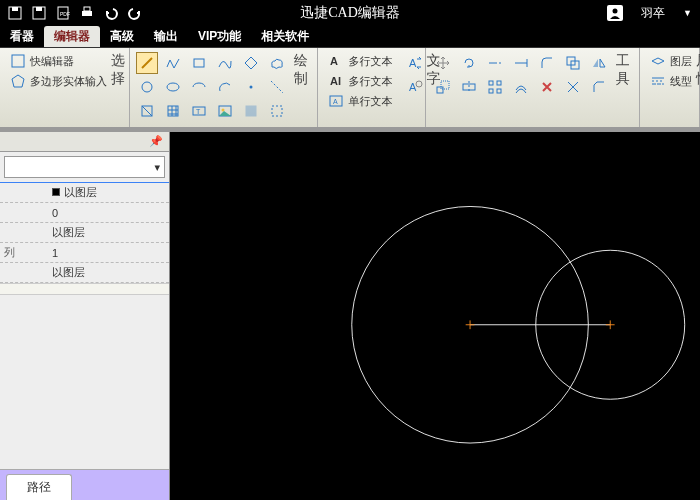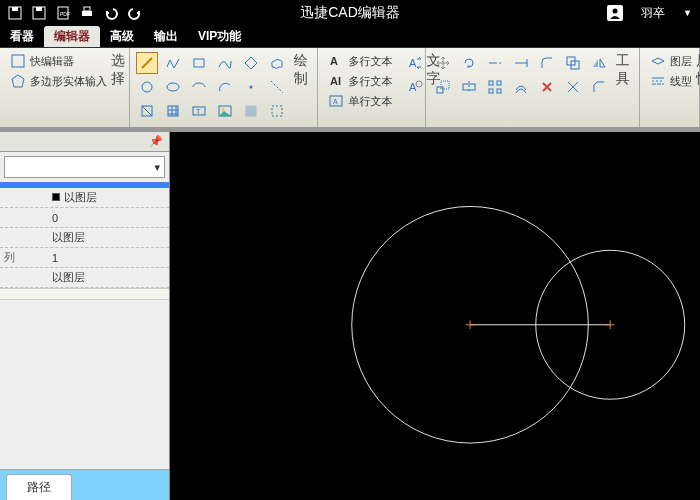--- a/index.html
+++ b/index.html
@@ -1,46 +1,46 @@
 <!DOCTYPE html>
 <html><head>
 <meta charset="utf-8">
 <style>
   * { box-sizing: border-box; margin: 0; padding: 0; font-family: "Microsoft YaHei", Arial, sans-serif; }
   body { width: 700px; height: 500px; overflow: hidden; background: #000; }
   .titlebar { height: 26px; background: #000; color: #fff; display: flex; align-items: center; font-size: 12px; position: relative; }
   .titlebar .qat { display: flex; gap: 6px; padding-left: 6px; }
   .titlebar .qat span { width: 18px; height: 18px; display: flex; align-items: center; justify-content: center; cursor: pointer; }
-  .titlebar .title { position: absolute; left: 50%; transform: translateX(-50%); font-size: 14px; }
+  .titlebar .title { position: absolute; left: 50%; transform: translateX(-50%); font-size: 14px; font-family: Liberation Serif, serif; }
   .titlebar .user { position: absolute; right: 8px; display: flex; align-items: center; gap: 18px; }
   .titlebar .user .avatar { width: 16px; height: 16px; background: #fff; border-radius: 2px; display:flex; align-items:center; justify-content:center; }
   .menubar { height: 22px; background: #000; color: #fff; display: flex; align-items: center; font-size: 12px; border-bottom: 1px solid #333; }
   .menubar .tab { padding: 0 10px; height: 100%; display: flex; align-items: center; cursor: pointer; font-weight: bold; }
   .menubar .tab.active { background: #e8e8e3; color: #7f1d1d; border-top-left-radius: 3px; border-top-right-radius: 3px; }
   .ribbon { height: 80px; background: linear-gradient(#f4f4ee, #dcdccf); display: flex; font-size: 11px; color: #333; border-bottom: 1px solid #999; }
   .ribbon .group { border-right: 1px solid #aaa; padding: 4px 6px 2px 6px; display: flex; flex-direction: row; justify-content: space-between; }
   .ribbon .group .gbody { flex: 1; display: flex; gap: 4px; }
   .ribbon .group .glabel { text-align: center; font-size: 14px; color: #444; }
   .ribbon .vlist { display: flex; flex-direction: column; gap: 2px; }
   .ribbon .vlist .item { display: flex; align-items: center; gap: 4px; height: 18px; padding: 0 4px; cursor: pointer; white-space: nowrap; }
   .ribbon .iconbtn { width: 22px; height: 22px; border: 1px solid transparent; display:flex; align-items:center; justify-content:center; cursor:pointer; }
   .ribbon .iconbtn.active { border:1px solid #a08030; background:#ffe9a8; }
   .ribbon .grid { display:grid; grid-template-columns: repeat(6, 24px); grid-template-rows: repeat(3, 22px); gap:2px; }
   .workspace { display:flex; height: calc(500px - 26px - 22px - 80px - 4px); }
   .tabstrip { height: 4px; background:#999; }
   .sidepanel { width: 170px; background:#eee; border-right:1px solid #888; display:flex; flex-direction:column; font-size:11px; color:#333; }
   .sidepanel .pin { height:20px; border-bottom:1px solid #999; display:flex; justify-content:flex-end; align-items:center; padding-right:6px; background:#e4e4de;}
   .sidepanel .dropdown { height:22px; background:#fff; border:1px solid #999; margin:4px; display:flex; align-items:center; justify-content:flex-end; padding:0 4px;}
   .sidepanel .dropdown::after { content:"▾"; }
-  .proplist { margin:0 0 0 0; border-top:6px solid #3b82f6;}
+  .proplist { margin:0 0 0 0; border-top:1px solid #3b82f6;}
   .proplist .row { display:flex; height:20px; border-bottom:1px dashed #bbb; align-items:center; }
   .proplist .row .k { width:48px; padding-left:4px; color:#666;}
   .proplist .row .v { flex:1; padding-left:4px;}
   .proplist .row .sw { width:8px; height:8px; background:#000; display:inline-block; margin-right:4px; border:1px solid #555;}
-  .sidepanel .tabbar { margin-top:auto; border-top:1px solid #aaa; background:#7dd3fc;}
+  .sidepanel .tabbar { margin-top:auto; border-top:1px solid #aaa; background:#c4b5fd;}
   .sidepanel .tabbar .ptab { display:inline-block; padding:4px 20px; border:1px solid #aaa; border-bottom:none; background:#fff; font-size:12px; margin:4px 0 0 6px; border-radius:3px 3px 0 0;}
   .canvas { flex:1; background:#000; position:relative; }
   svg.icon { width:16px; height:16px; }
 </style>
 </head>
 <body>
 
 <div class="titlebar">
   <div class="qat">
     <span>
@@ -92,20 +92,21 @@
     <span style="font-size:9px;">▼</span>
   </div>
 </div>
 
 <div class="menubar">
   <div class="tab">看器</div>
   <div class="tab active">编辑器</div>
   <div class="tab">高级</div>
   <div class="tab">输出</div>
   <div class="tab">VIP功能</div>
+  <div class="tab">相关软件</div>
 </div>
 
 <div class="ribbon">
   <div class="group" style="width:130px;">
     <div class="gbody">
       <div class="vlist">
         <div class="item">
             <svg class="icon" viewBox="0 0 16 16">
               <rect x="2" y="2" width="12" height="12" fill="none" stroke="#2a76c4"></rect>
             </svg>

